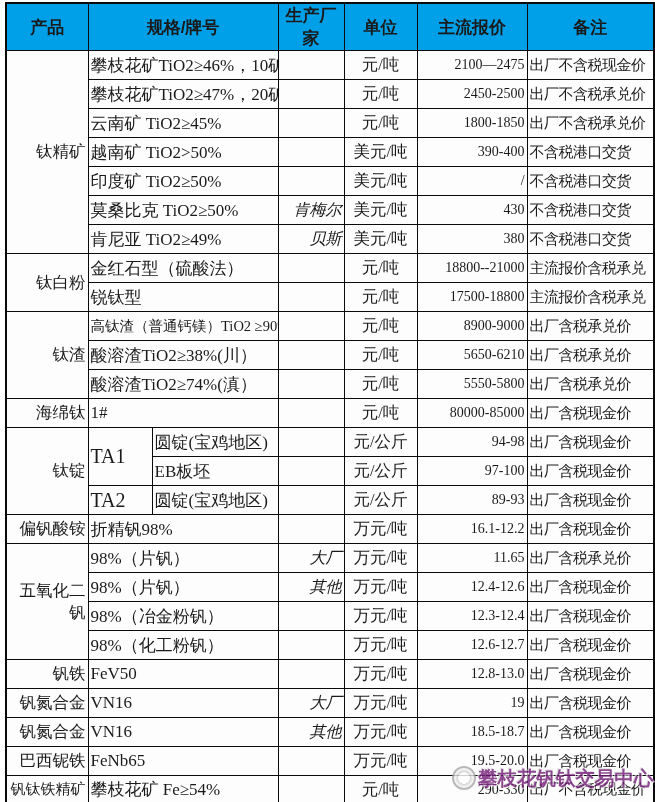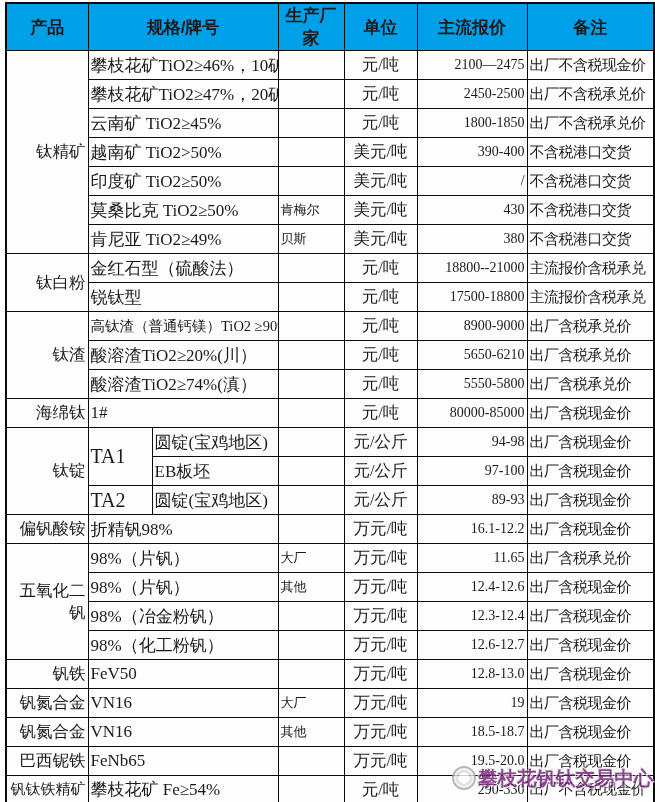--- a/index.html
+++ b/index.html
@@ -7,21 +7,21 @@
   .page{position:absolute;left:0;top:0;width:655px;height:672px;background:#ffffff;}
   table.price{position:absolute;left:5px;top:2px;width:648px;height:788px;border-collapse:collapse;table-layout:fixed;background:#fdfdfd;}
   table.price td, table.price th{border:1.5px solid #0a0a0a;padding:0 2px;vertical-align:middle;color:#1a1a1a;overflow:hidden;}
   table.price{border:2px solid #0a0a0a;}
   thead th{background:#00A0E9;color:#ffffff;font-family:"Liberation Sans","DejaVu Sans",sans-serif;font-weight:bold;font-size:17px;text-align:center;height:27px;}
   tbody tr{height:29px;}
   td.product{font-family:Liberation Sans, sans-serif;font-size:16.5px;text-align:right;}
   td.spec{font-size:17px;text-align:left;padding-left:5px;white-space:nowrap;}
   td.spec.small{font-size:14.5px;}
   td.grade{font-size:20px;text-align:left;padding-left:5px;}
-  td.mfr{font-size:13px;text-align:left;}
+  td.mfr{font-size:16px;text-align:right;font-style:italic;}
   td.unit{font-size:16.5px;text-align:center;white-space:nowrap;margin-left:12px;}
   td.price-c{font-size:14px;text-align:right;white-space:nowrap;}
   td.note{font-size:15px;text-align:left;padding-left:3px;letter-spacing:-0.5px;white-space:nowrap;}
   .watermark{position:absolute;left:452px;top:760px;width:200px;height:36px;display:flex;align-items:center;color:#701a75;opacity:0.8;pointer-events:none;}
   .wm-logo{width:24px;height:24px;border:2.5px solid #a8a8a8;border-radius:50%;margin-right:2px;flex:0 0 auto;box-sizing:border-box;background:radial-gradient(circle at 50% 50%, #ffffff 40%, #c9c9c9 41%, #ffffff 70%);}
   .wm-text{font-family:"Liberation Sans","DejaVu Sans",sans-serif;font-weight:bold;font-size:19.5px;white-space:nowrap;text-shadow:1px 1px 0 #ffffff,-1px -1px 0 #d7d7d7;}
 </style>
 </head>
 <body>
 
@@ -117,21 +117,21 @@
 
     <tr>
       <td class="product" rowspan="3">钛渣</td>
       <td class="spec small" colspan="2">高钛渣（普通钙镁）TiO2 ≥90%</td>
       <td class="mfr"></td>
       <td class="unit">元/吨</td>
       <td class="price-c">8900-9000</td>
       <td class="note">出厂含税承兑价</td>
     </tr>
     <tr>
-      <td class="spec" colspan="2">酸溶渣TiO2≥20%(川）</td>
+      <td class="spec" colspan="2">酸溶渣TiO2≥38%(川）</td>
       <td class="mfr"></td>
       <td class="unit">元/吨</td>
       <td class="price-c">5650-6210</td>
       <td class="note">出厂含税承兑价</td>
     </tr>
     <tr>
       <td class="spec" colspan="2">酸溶渣TiO2≥74%(滇）</td>
       <td class="mfr"></td>
       <td class="unit">元/吨</td>
       <td class="price-c">5550-5800</td>

